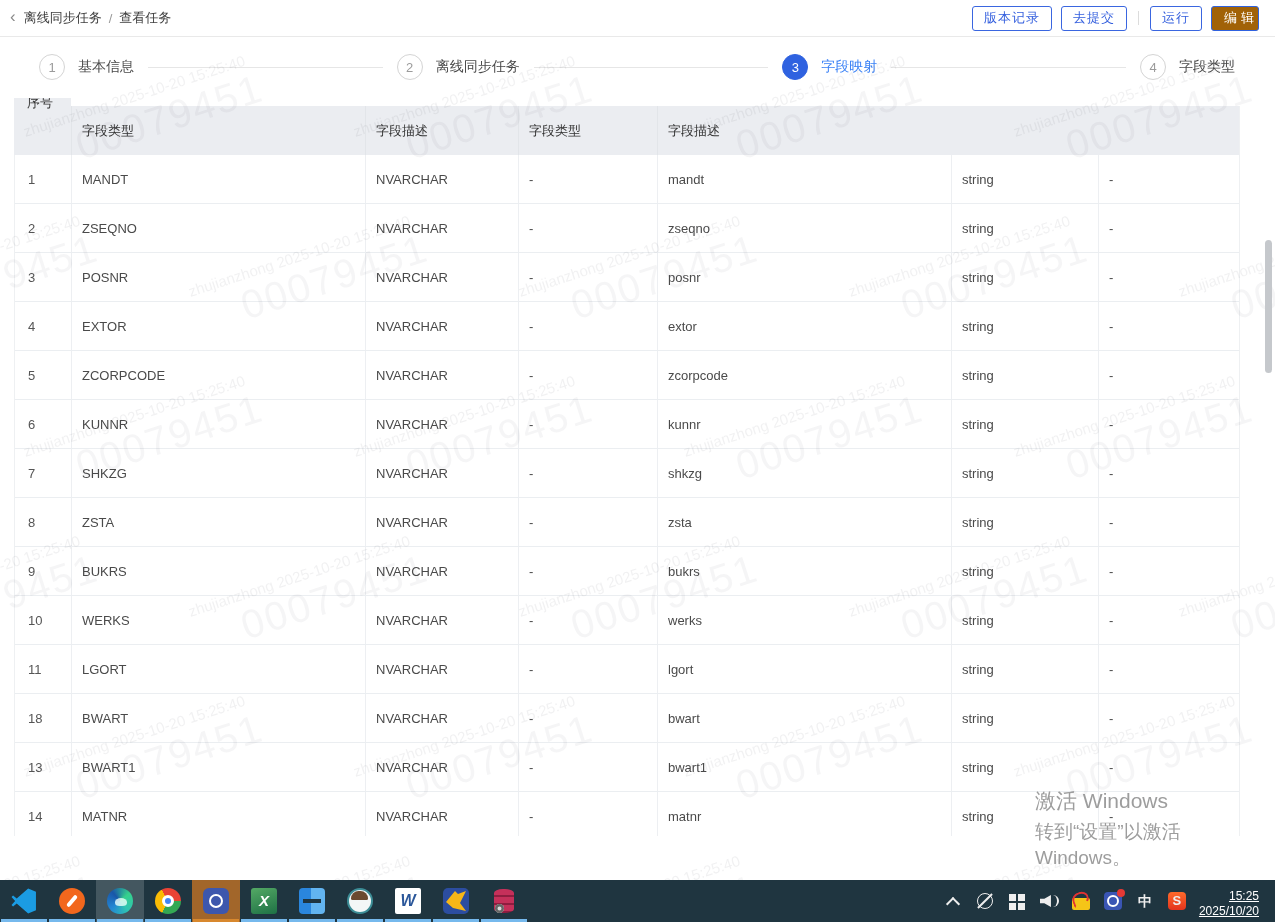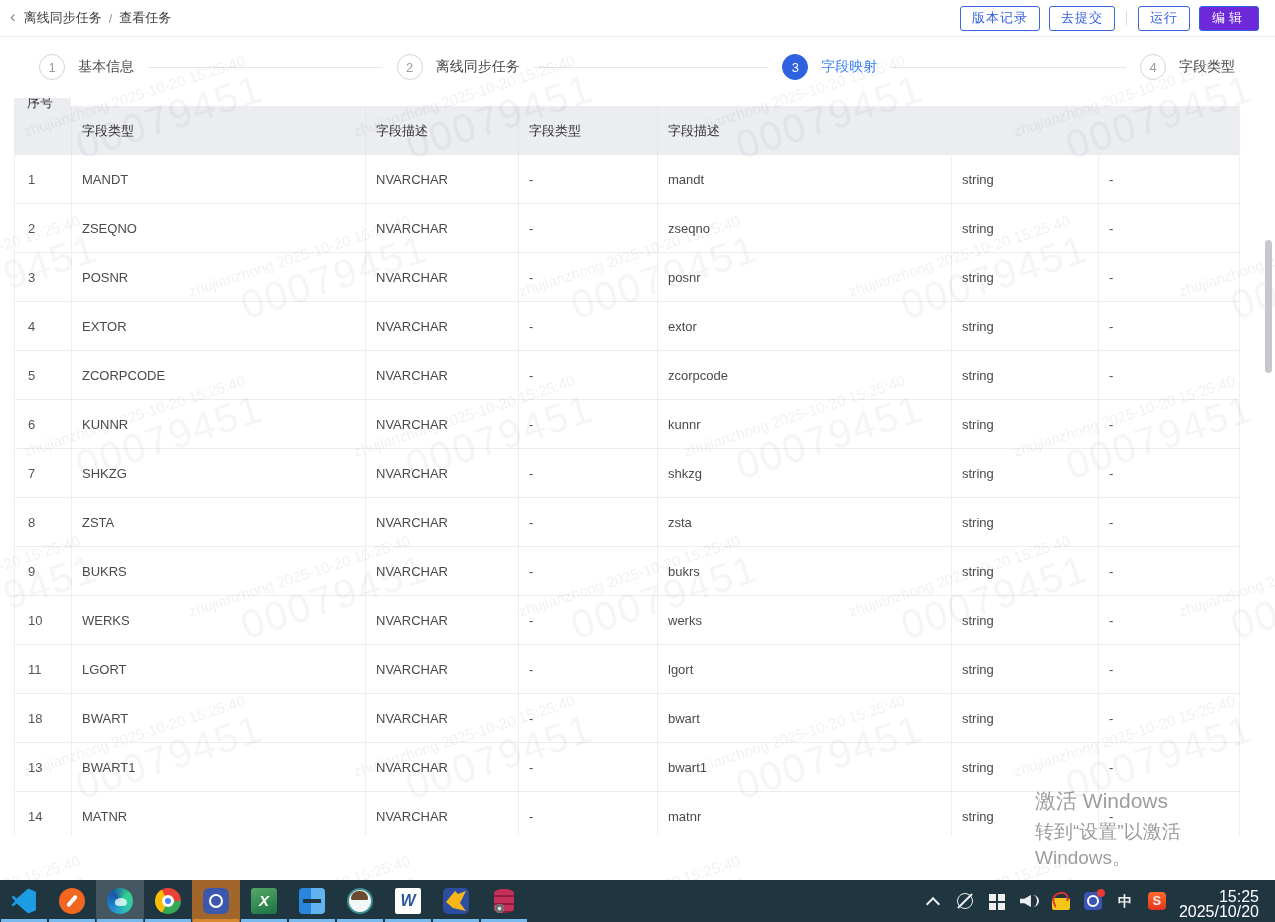--- a/index.html
+++ b/index.html
@@ -9,21 +9,21 @@
   
   .topbar{position:absolute;left:0;top:0;width:1275px;height:37px;background:#fff;
     border-bottom:1px solid #e9e9e9;display:flex;align-items:center;z-index:2;}
   .back-ic{color:#8a8a8a;font-size:17px;margin:0 8px 2px 10px;cursor:pointer;}
   .crumb{font-size:13px;color:#404040;}
   .crumb-sep{color:#999;margin:0 7px;font-size:13px;}
   .topbar-right{margin-left:auto;display:flex;align-items:center;padding-right:16px;gap:9px;}
   .btn{height:25px;padding:0 11px;border-radius:3px;font-size:13px;letter-spacing:1px;
     display:flex;align-items:center;cursor:pointer;white-space:nowrap;}
   .btn-outline{border:1px solid #3a66e0;color:#3560de;background:#fff;}
-  .btn-primary{background:#6d28d9;border:1px solid #2f62e0;color:#fff;letter-spacing:4px;padding:0 12px 0 12px;}
+  .btn-primary{background:#a16207;border:1px solid #2f62e0;color:#fff;letter-spacing:4px;padding:0 0 0 12px;}
   .btn-divider{width:1px;height:14px;background:#dcdcdc;margin:0 2px;}
 
   
   .steps{position:absolute;left:0;top:37px;width:1275px;height:60px;display:flex;
     align-items:center;padding:0 40px 0 39px;z-index:2;background:transparent;}
   .step{display:flex;align-items:center;flex:0 0 auto;}
   .step-circle{width:26px;height:26px;border-radius:50%;border:1px solid #d4d4d4;color:#9b9b9b;
     font-size:13px;display:flex;align-items:center;justify-content:center;background:#fff;flex:0 0 auto;}
   .step.active .step-circle{background:#2f62e0;border-color:#2f62e0;color:#fff;}
   .step-label{font-size:14px;color:#4a4a4a;margin-left:13px;white-space:nowrap;font-family:Liberation Serif, serif;}
@@ -119,21 +119,21 @@
     border-right:2px solid #eee;border-radius:0 10px 10px 0;}
   .tricon-foxmail{width:18px;height:12px;margin-top:5px;background:#f5c518;border-radius:2px;}
   .tricon-foxmail::after{content:'';position:absolute;left:0;top:-6px;width:13px;height:10px;
     border:2.5px solid #e03232;border-bottom-color:transparent;border-radius:50% 50% 50% 0;transform:rotate(-20deg);}
   .tricon-messenger{background:#3a55b4;border-radius:4px;}
   .tricon-messenger::before{content:'';position:absolute;inset:3px;border:2px solid #fff;border-radius:50%;}
   .tricon-messenger::after{content:'';position:absolute;right:-3px;top:-3px;width:8px;height:8px;background:#e53935;border-radius:50%;}
   .tricon-ime-chinese{font-size:14px;font-weight:600;line-height:18px;}
   .tricon-sogou{background:linear-gradient(180deg,#ff6a2b,#e3341d);border-radius:4px;
     font-weight:bold;font-size:13px;line-height:18px;}
-  .tb-clock{color:#fff;font-size:16px;text-align:right;line-height:15px;padding:6px 6px 0 6px;cursor:pointer;white-space:nowrap;}
+  .tb-clock{color:#fff;font-size:12px;text-align:right;line-height:15px;padding:6px 6px 0 6px;cursor:pointer;white-space:nowrap;text-decoration:underline;}
 </style>
 </head>
 <body>
 
 <div class="topbar">
   <span class="back-ic">‹</span>
   <span class="crumb">离线同步任务</span>
   <span class="crumb-sep">/</span>
   <span class="crumb">查看任务</span>
   <div class="topbar-right">

